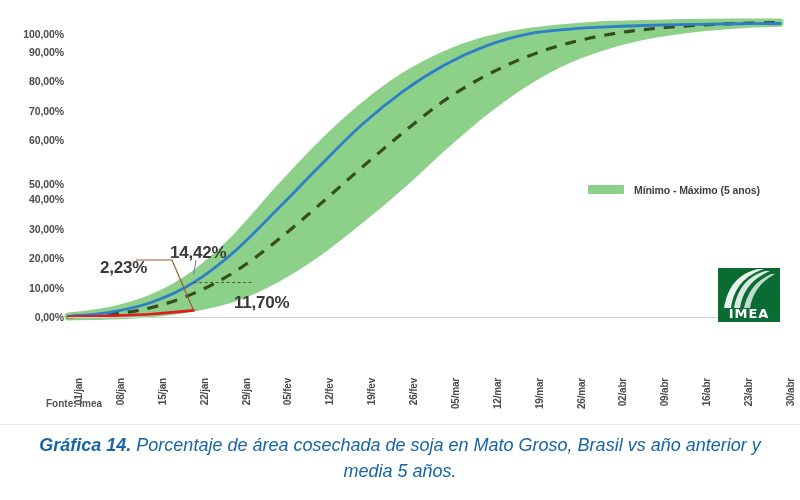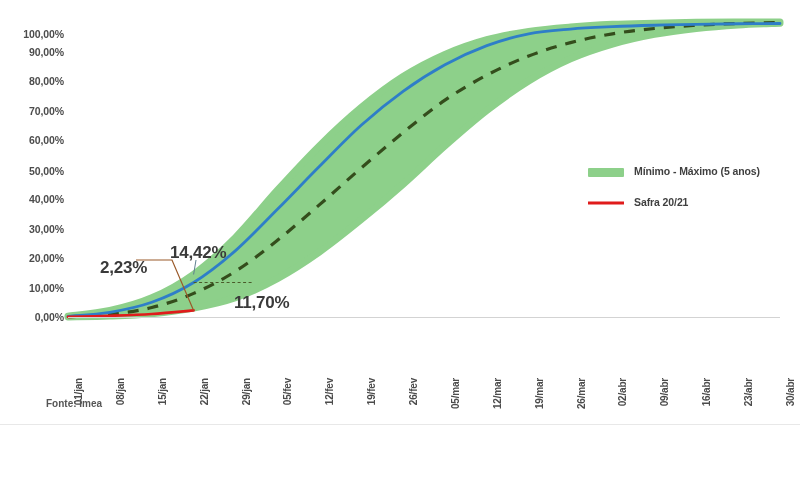--- a/index.html
+++ b/index.html
@@ -59,21 +59,21 @@
   }
   .ann-red   {left:100px;top:258px;}
   .ann-mean  {left:170px;top:243px;}
   .ann-blue  {left:234px;top:293px;}
 
   
   .legend{
     position:absolute;left:588px;top:165px;width:200px;
   }
   .leg-row{
-    display:flex;align-items:flex-start;height:31px;
+    display:flex;align-items:flex-end;height:31px;
   }
   .leg-swatch{width:36px;height:14px;margin-right:10px;flex:0 0 36px;position:relative;}
   .sw-band{background:#8dd08a;height:9px;margin-top:3px;border-radius:1px;}
   .sw-dash{height:14px;}
   .sw-dash svg{display:block;}
   .sw-line{height:14px;}
   .sw-line svg{display:block;}
   .leg-text{
     font-size:10.5px;font-weight:bold;color:#3f3f3f;white-space:nowrap;
     letter-spacing:-0.1px;
@@ -120,21 +120,21 @@
 <div id="figure">
 
   <div class="chart-area">
 
     <div class="ylabels">
         <div class="ylab" style="top: 317px;">0,00%</div>
         <div class="ylab" style="top: 287.5px;">10,00%</div>
         <div class="ylab" style="top: 258px;">20,00%</div>
         <div class="ylab" style="top: 228.5px;">30,00%</div>
         <div class="ylab" style="top: 199px;">40,00%</div>
-        <div class="ylab" style="top: 171px; margin-left: 43px;">50,00%</div>
+        <div class="ylab" style="top: 184px; margin-left: 43px;">50,00%</div>
         <div class="ylab" style="top: 140px;">60,00%</div>
         <div class="ylab" style="top: 110.5px;">70,00%</div>
         <div class="ylab" style="top: 81px;">80,00%</div>
         <div class="ylab" style="top: 51.5px;">90,00%</div>
         <div class="ylab" style="top: 34px;">100,00%</div>
       </div>
 
     <div class="plot">
       <svg id="plot-svg" viewBox="0 0 712 295" preserveAspectRatio="none">
         <path id="band-path" d="M 0.00 294.12 C 6.98 293.18, 27.92 291.56, 41.88 288.51 C 55.84 285.46, 69.80 281.87, 83.76 275.82 C 97.73 269.78, 111.69 262.30, 125.65 252.22 C 139.61 242.15, 153.57 229.36, 167.53 215.35 C 181.49 201.34, 195.45 183.39, 209.41 168.15 C 223.37 152.91, 237.33 137.67, 251.29 123.90 C 265.25 110.13, 279.22 97.10, 293.18 85.55 C 307.14 74.00, 321.10 63.43, 335.06 54.58 C 349.02 45.73, 362.98 38.60, 376.94 32.45 C 390.90 26.30, 404.86 21.53, 418.82 17.70 C 432.78 13.86, 446.75 11.55, 460.71 9.44 C 474.67 7.33, 488.63 6.19, 502.59 5.01 C 516.55 3.83, 530.51 3.00, 544.47 2.36 C 558.43 1.72, 572.39 1.52, 586.35 1.18 C 600.31 0.84, 614.27 0.49, 628.24 0.29 C 642.20 0.10, 656.16 0.05, 670.12 0.00 C 684.08 -0.05, 705.02 0.00, 712.00 0.00 L 712.00 1.18 C 705.02 1.48, 684.08 2.06, 670.12 2.95 C 656.16 3.83, 642.20 4.92, 628.24 6.49 C 614.27 8.06, 600.31 9.78, 586.35 12.39 C 572.39 15.00, 558.43 18.04, 544.47 22.13 C 530.51 26.21, 516.55 30.73, 502.59 36.88 C 488.63 43.02, 474.67 50.40, 460.71 59.00 C 446.75 67.60, 432.78 77.68, 418.82 88.50 C 404.86 99.32, 390.90 111.61, 376.94 123.90 C 362.98 136.19, 349.02 149.96, 335.06 162.25 C 321.10 174.54, 307.14 186.34, 293.18 197.65 C 279.22 208.96, 265.25 220.27, 251.29 230.10 C 237.33 239.93, 223.37 249.03, 209.41 256.65 C 195.45 264.27, 181.49 270.91, 167.53 275.82 C 153.57 280.74, 139.61 283.50, 125.65 286.15 C 111.69 288.80, 97.73 290.43, 83.76 291.75 C 69.80 293.08, 55.84 293.57, 41.88 294.12 C 27.92 294.66, 6.98 294.85, 0.00 295.00 Z" fill="#8dd08a" stroke="#8dd08a" stroke-width="7" stroke-linejoin="round"></path>
@@ -178,32 +178,35 @@
 
       <div class="leg-row">
         <span class="leg-swatch">
           <span class="sw-band" style="display:block;"></span>
         </span>
         <span class="leg-text">Mínimo - Máximo (5 anos)</span>
       </div>
 
 
 
-      <div class="leg-row">
-        <span class="leg-swatch sw-line">
-          <svg width="36" height="14" viewBox="0 0 36 14">
-            <line x1="0" y1="7" x2="36" y2="7" stroke="#e01b1b" stroke-width="2.8"></line>
-          </svg>
-        </span>
-        <span class="leg-text">Safra 20/21</span>
-      </div>
 
     </div>
 
+    <div class="logo">
+      <svg class="logo-art" viewBox="0 0 62 40">
+        <path d="M6 40 C 10 18, 20 6, 40 1 L 46 1 C 26 8, 16 20, 13 40 Z" fill="#ffffff" opacity="0.92"></path>
+        <path d="M16 40 C 20 20, 29 9, 47 3 L 52 3 C 34 11, 25 22, 22 40 Z" fill="#ffffff" opacity="0.85"></path>
+        <path d="M26 40 C 30 23, 38 13, 53 6 L 57 6 C 43 14, 35 24, 32 40 Z" fill="#ffffff" opacity="0.75"></path>
+      </svg>
+      <span class="logo-text">IMEA</span>
+    </div>
 
   </div>
 
   <div class="source">Fonte: Imea</div>
 
   <div class="divider"></div>
 
+  <div class="caption">
+    <b>Gráfica 14.</b><span> Porcentaje de área cosechada de soja en Mato Groso, Brasil vs año anterior y media 5 años.</span>
+  </div>
 
 </div>
 
 </body></html>

